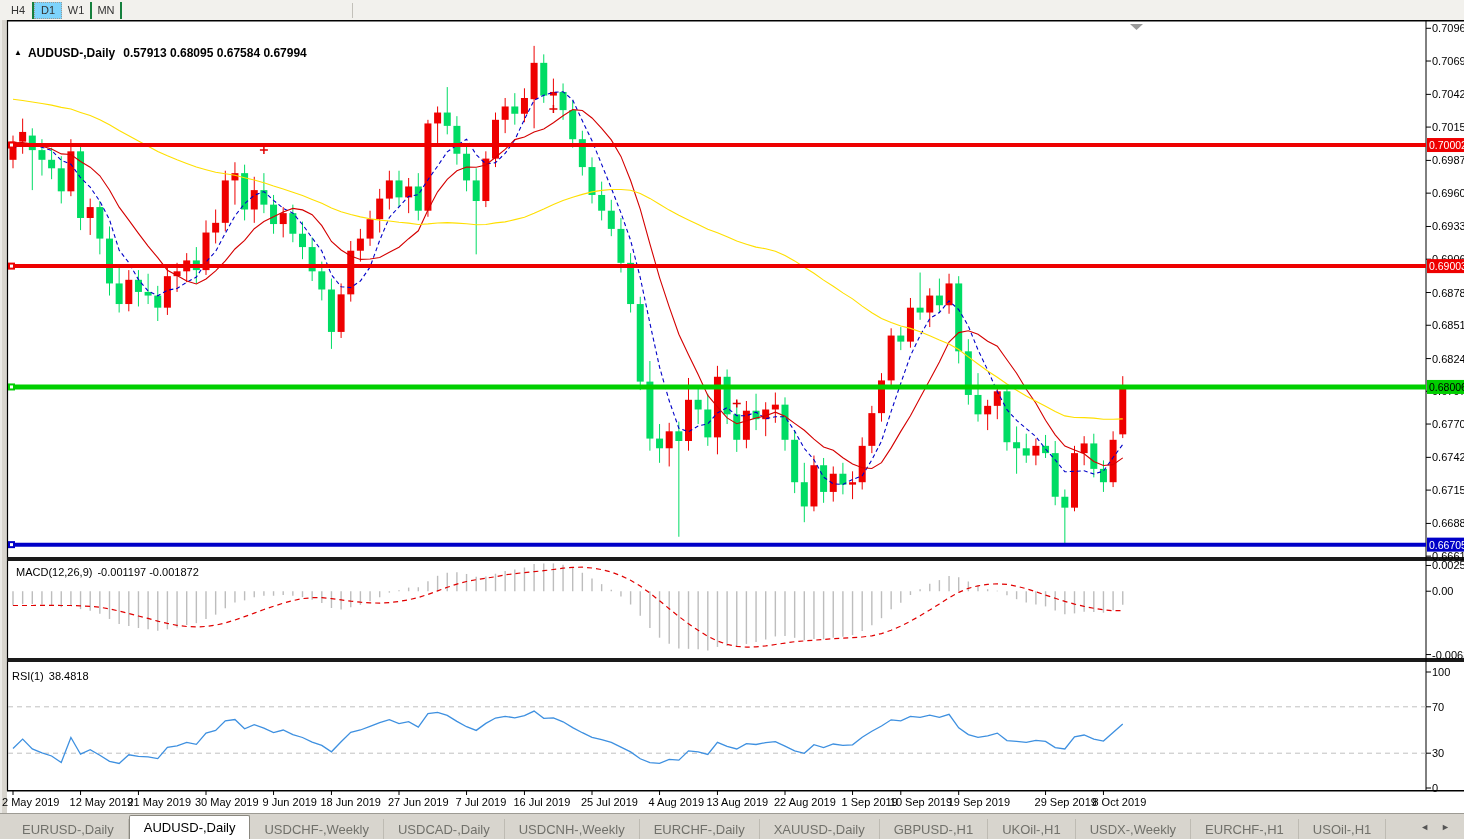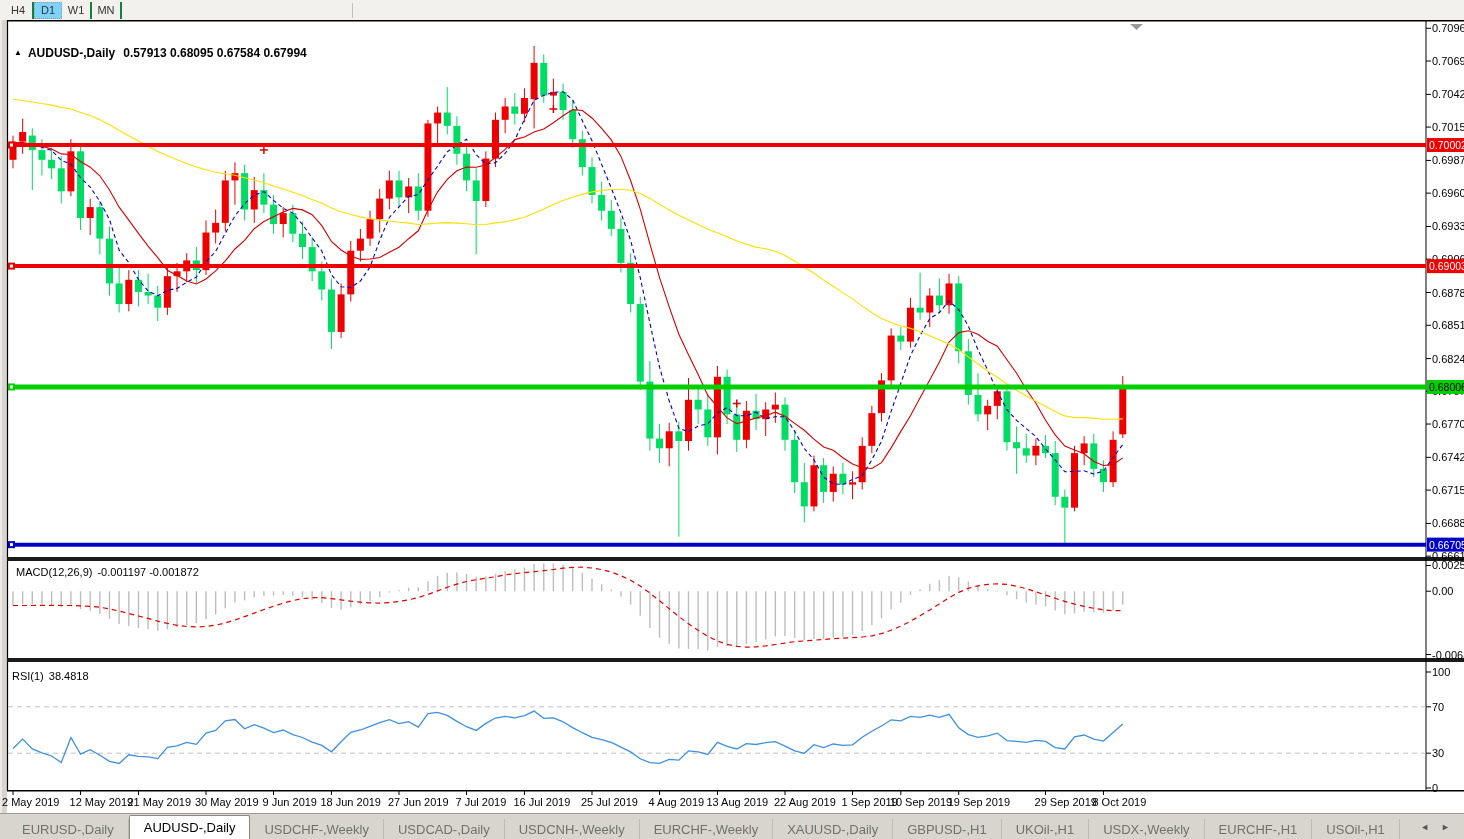--- a/index.html
+++ b/index.html
@@ -561,21 +561,21 @@
     </div>
   </div>
 
   <div class="tabbar">
     <div id="tabs" style="display:flex;align-items:flex-end;">
         <div class="tab">EURUSD-,Daily</div>
         <div class="tab active">AUDUSD-,Daily</div>
         <div class="tab">USDCHF-,Weekly</div>
         <div class="tab">USDCAD-,Daily</div>
         <div class="tab">USDCNH-,Weekly</div>
-        <div class="tab">EURCHF-,Weekly</div>
+        <div class="tab">EURCHF-,Daily</div>
         <div class="tab">XAUUSD-,Daily</div>
         <div class="tab">GBPUSD-,H1</div>
         <div class="tab">UKOil-,H1</div>
         <div class="tab">USDX-,Weekly</div>
         <div class="tab">EURCHF-,H1</div>
         <div class="tab">USOil-,H1</div>
       </div>
     <div class="tab-scroll">
       <span>◄</span>
       <span>►</span>

